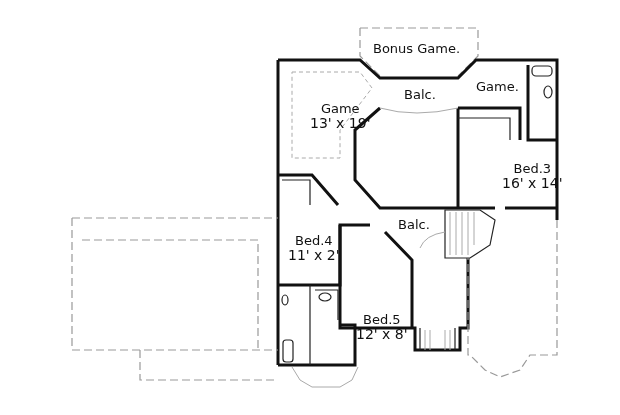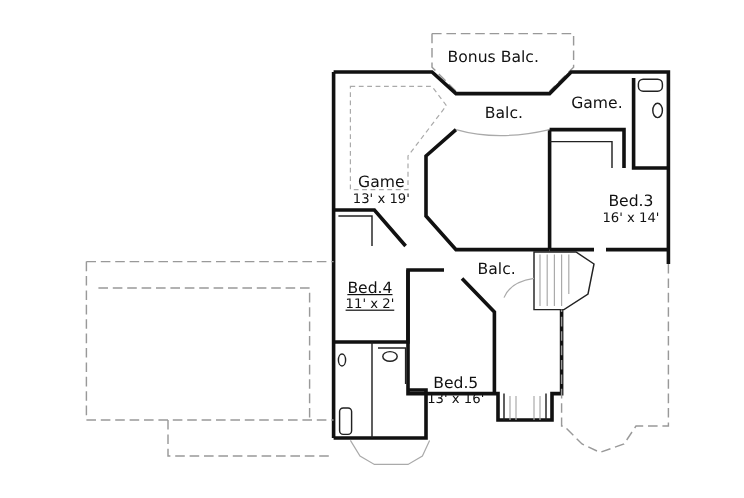--- a/index.html
+++ b/index.html
@@ -4,21 +4,21 @@
 <style>
   html, body { margin: 0; padding: 0; background: #ffffff; }
   body { width: 620px; height: 415px; overflow: hidden; position: relative; }
   svg { position: absolute; left: 0; top: 0; }
   .wall { stroke: #111; stroke-width: 3; fill: none; }
   .thin { stroke: #222; stroke-width: 1.2; fill: none; }
   .dash { stroke: #999; stroke-width: 1.2; fill: none; stroke-dasharray: 8 4; }
   .grey { stroke: #aaa; stroke-width: 1; fill: none; }
   .lbl { position: absolute; font-family: "DejaVu Sans", sans-serif; color: #111; text-align: center; white-space: nowrap; line-height: 1.05; }
   .lbl .n { font-size: 13px; display: block; }
-  .lbl .d { font-size: 11px; display: block; }
+  .lbl .d { font-size: 14px; display: block; }
 </style>
 </head>
 <body>
 
 <svg width="620" height="415" viewBox="0 0 620 415">
 
   <path class="dash" d="M360 28 L478 28 L478 56 L458 76 M360 28 L360 56 L380 76"></path>
 
   <path class="wall" d="M278 60 L360 60 L380 78 L458 78 L476 60 L557 60 L557 220"></path>
   <path class="wall" d="M278 60 L278 365"></path>
@@ -68,39 +68,39 @@
 
   <path class="grey" d="M292 367 L300 380 L312 387 L340 387 L352 380 L358 367"></path>
 
   <path class="dash" d="M557 220 L557 355 L530 355 L520 370 L500 377 L485 370 L470 355 L468 355 L468 258"></path>
 
   <path class="dash" d="M72 218 L278 218 M72 218 L72 350 L278 350 M82 240 L258 240 L258 350"></path>
   <path class="dash" d="M140 350 L140 380 L278 380"></path>
 </svg>
 
 <div class="lbl" style="left:373px;top:42px;">
-    <span class="n">Bonus Balc.</span>
+    <span class="n">Bonus Game.</span>
   </div>
 <div class="lbl" style="left:404px;top:88px;">
     <span class="n">Balc.</span>
   </div>
 <div class="lbl" style="left:476px;top:80px;">
     <span class="n">Game.</span>
   </div>
-<div class="lbl" style="left:294px;top:102px;margin-top:44px;">
+<div class="lbl" style="left:310px;top:102px;">
     <span class="n">Game</span>
     <span class="d">13' x 19'</span>
   </div>
 <div class="lbl" style="left:502px;top:162px;">
     <span class="n">Bed.3</span>
     <span class="d">16' x 14'</span>
   </div>
 <div class="lbl" style="left:398px;top:218px;">
     <span class="n">Balc.</span>
   </div>
-<div class="lbl" style="left:288px;top:234px;text-decoration:underline;">
+<div class="lbl" style="left:288px;top:234px;">
     <span class="n">Bed.4</span>
     <span class="d">11' x 2'</span>
   </div>
 <div class="lbl" style="left:356px;top:274px;margin-top:39px;">
     <span class="n">Bed.5</span>
-    <span class="d">13' x 16'</span>
+    <span class="d">12' x 8'</span>
   </div>
 
 </body></html>

